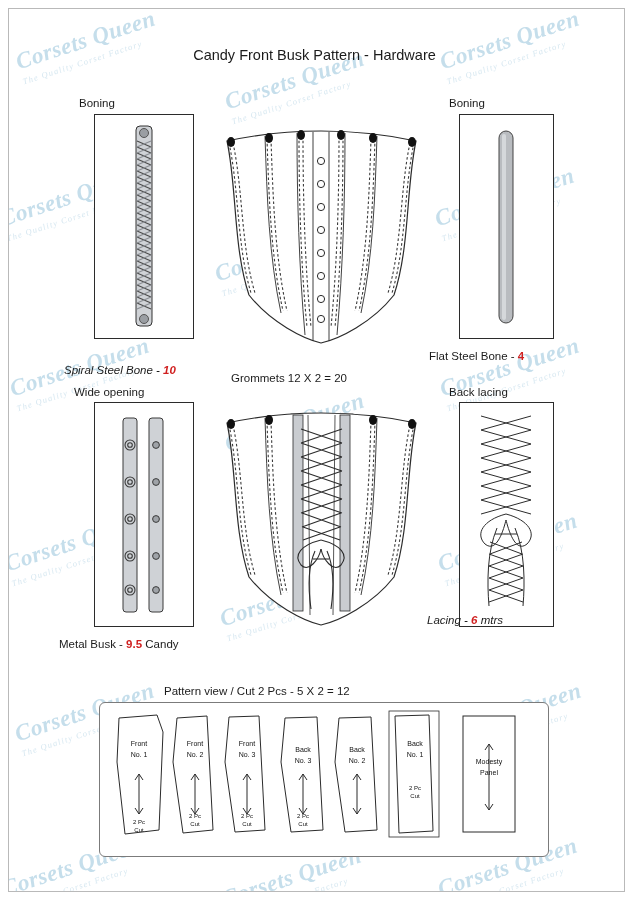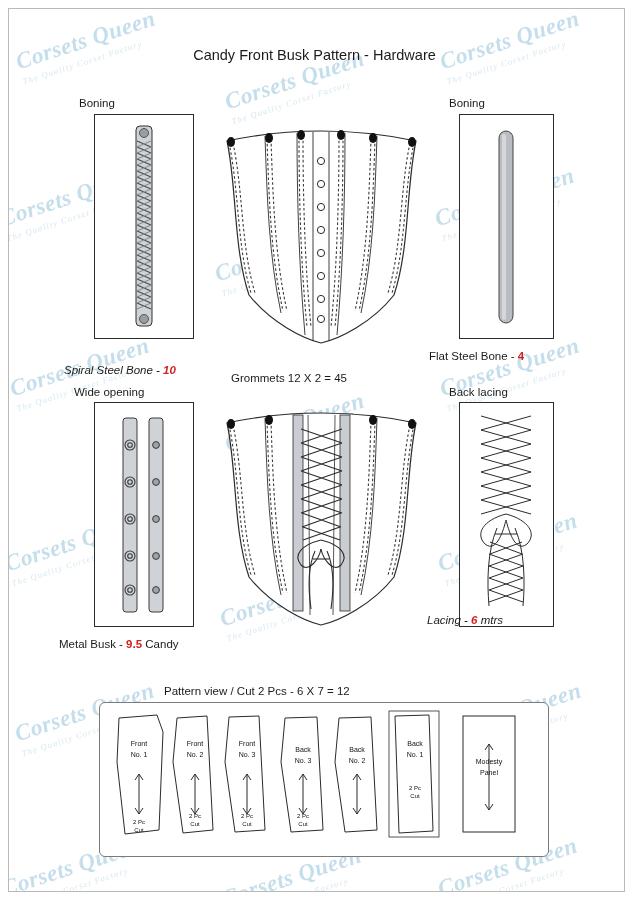--- a/index.html
+++ b/index.html
@@ -245,21 +245,21 @@
       <g fill="#111">
         <ellipse cx="22" cy="15" rx="4" ry="5"></ellipse>
         <ellipse cx="60" cy="11" rx="4" ry="5"></ellipse>
         <ellipse cx="92" cy="8" rx="4" ry="5"></ellipse>
         <ellipse cx="132" cy="8" rx="4" ry="5"></ellipse>
         <ellipse cx="164" cy="11" rx="4" ry="5"></ellipse>
         <ellipse cx="203" cy="15" rx="4" ry="5"></ellipse>
       </g>
     </g>
   </svg>
-  <div class="cap" style="left:222px;top:363px;width:180px;">Grommets 12 X 2 = 45</div>
+  <div class="cap" style="left:222px;top:363px;width:180px;">Grommets 12 X 2 = 20</div>
 
   <div class="cap" style="left:440px;top:88px;width:120px;">Boning</div>
   <div class="box" style="left:450px;top:105px;width:95px;height:225px;"></div>
   <svg style="position:absolute;left:450px;top:105px;" width="95" height="225" viewBox="0 0 95 225">
     <rect x="40" y="17" width="14" height="192" rx="7" fill="#b9bcc0" stroke="#444" stroke-width="1"></rect>
     <rect x="43" y="20" width="4" height="186" rx="2" fill="#d5d8db"></rect>
   </svg>
   <div class="cap" style="left:420px;top:341px;width:180px;">
     <span>Flat Steel Bone - </span><span class="hl">4</span>
   </div>
@@ -367,21 +367,21 @@
                M30 152 L64 164 M64 152 L30 164
                M30 164 L64 176 M64 164 L30 176
                M30 176 L64 188 M64 176 L30 188
                M30 188 L64 200 M64 188 L30 200"></path>
     </g>
   </svg>
   <div class="cap" style="left:418px;top:605px;width:180px;font-style:italic;">
     <span>Lacing  - </span><span class="hl">6</span><span> mtrs</span>
   </div>
 
-  <div class="cap" style="left:155px;top:676px;width:310px;">Pattern view / Cut 2 Pcs - 6 X 7 = 12</div>
+  <div class="cap" style="left:155px;top:676px;width:310px;">Pattern view / Cut 2 Pcs - 5 X 2 = 12</div>
   <div class="box-lite" style="left:90px;top:693px;width:450px;height:155px;border-radius:6px;"></div>
 
   <svg style="position:absolute;left:90px;top:693px;" width="450" height="155" viewBox="0 0 450 155">
     <g fill="#ffffff" stroke="#2b2b2b" stroke-width="1">
 
       <path d="M20 16 L58 13 L64 30 L60 128 L26 132 L18 60 Z"></path>
 
       <path d="M78 16 L108 14 L114 128 L84 131 L74 60 Z"></path>
 
       <path d="M130 15 L160 14 L166 128 L136 130 L126 60 Z"></path>

